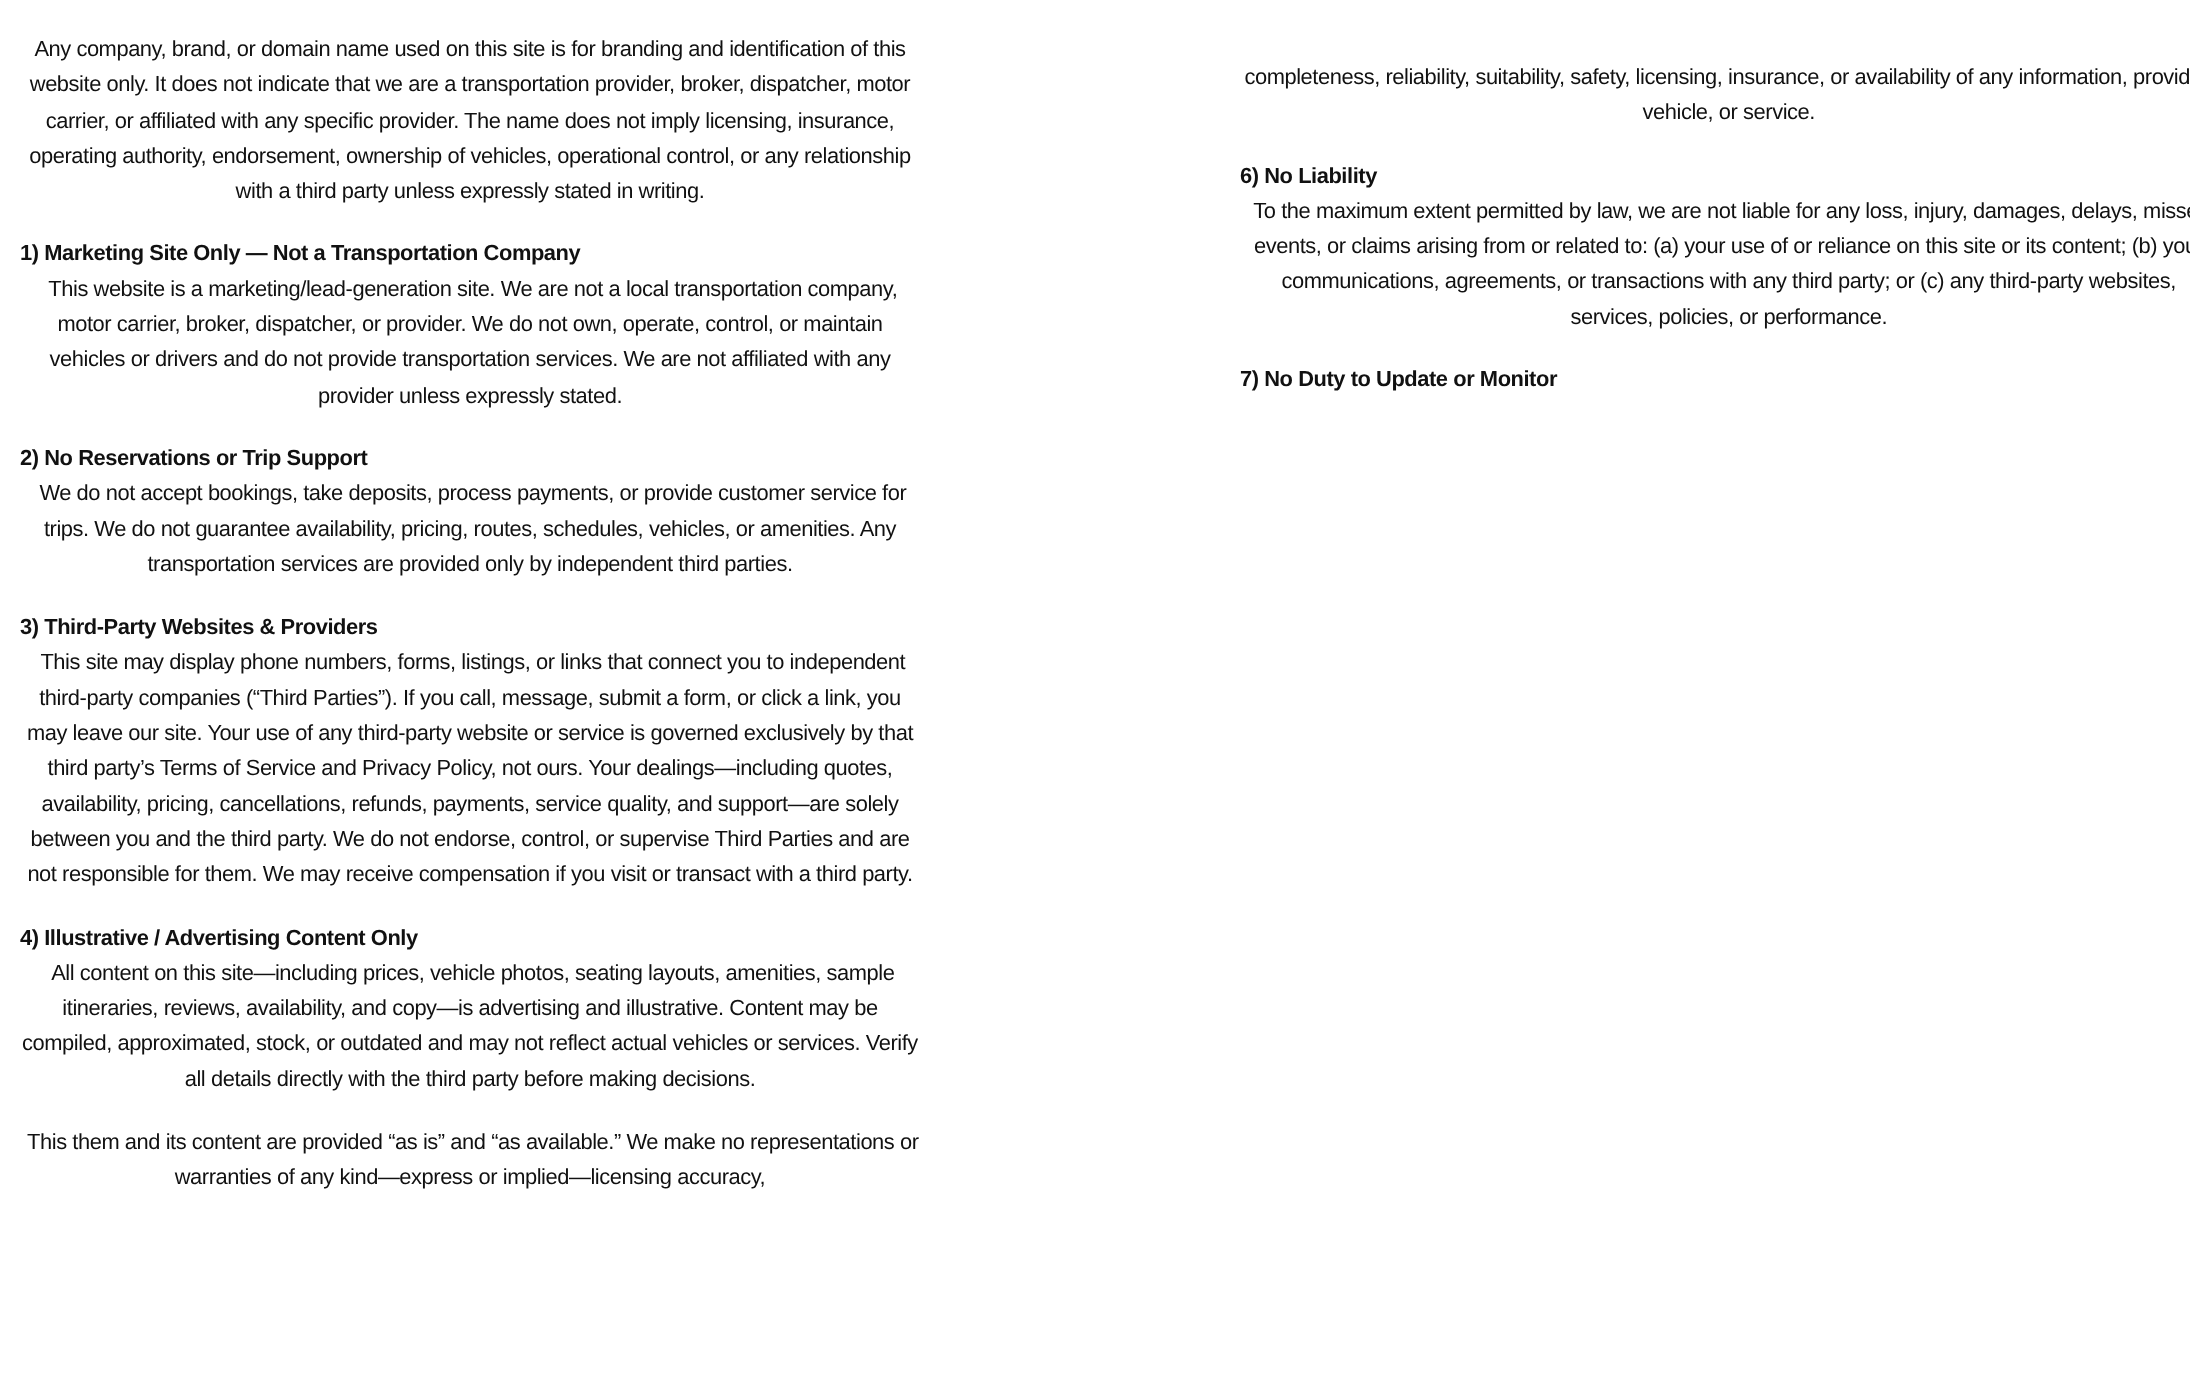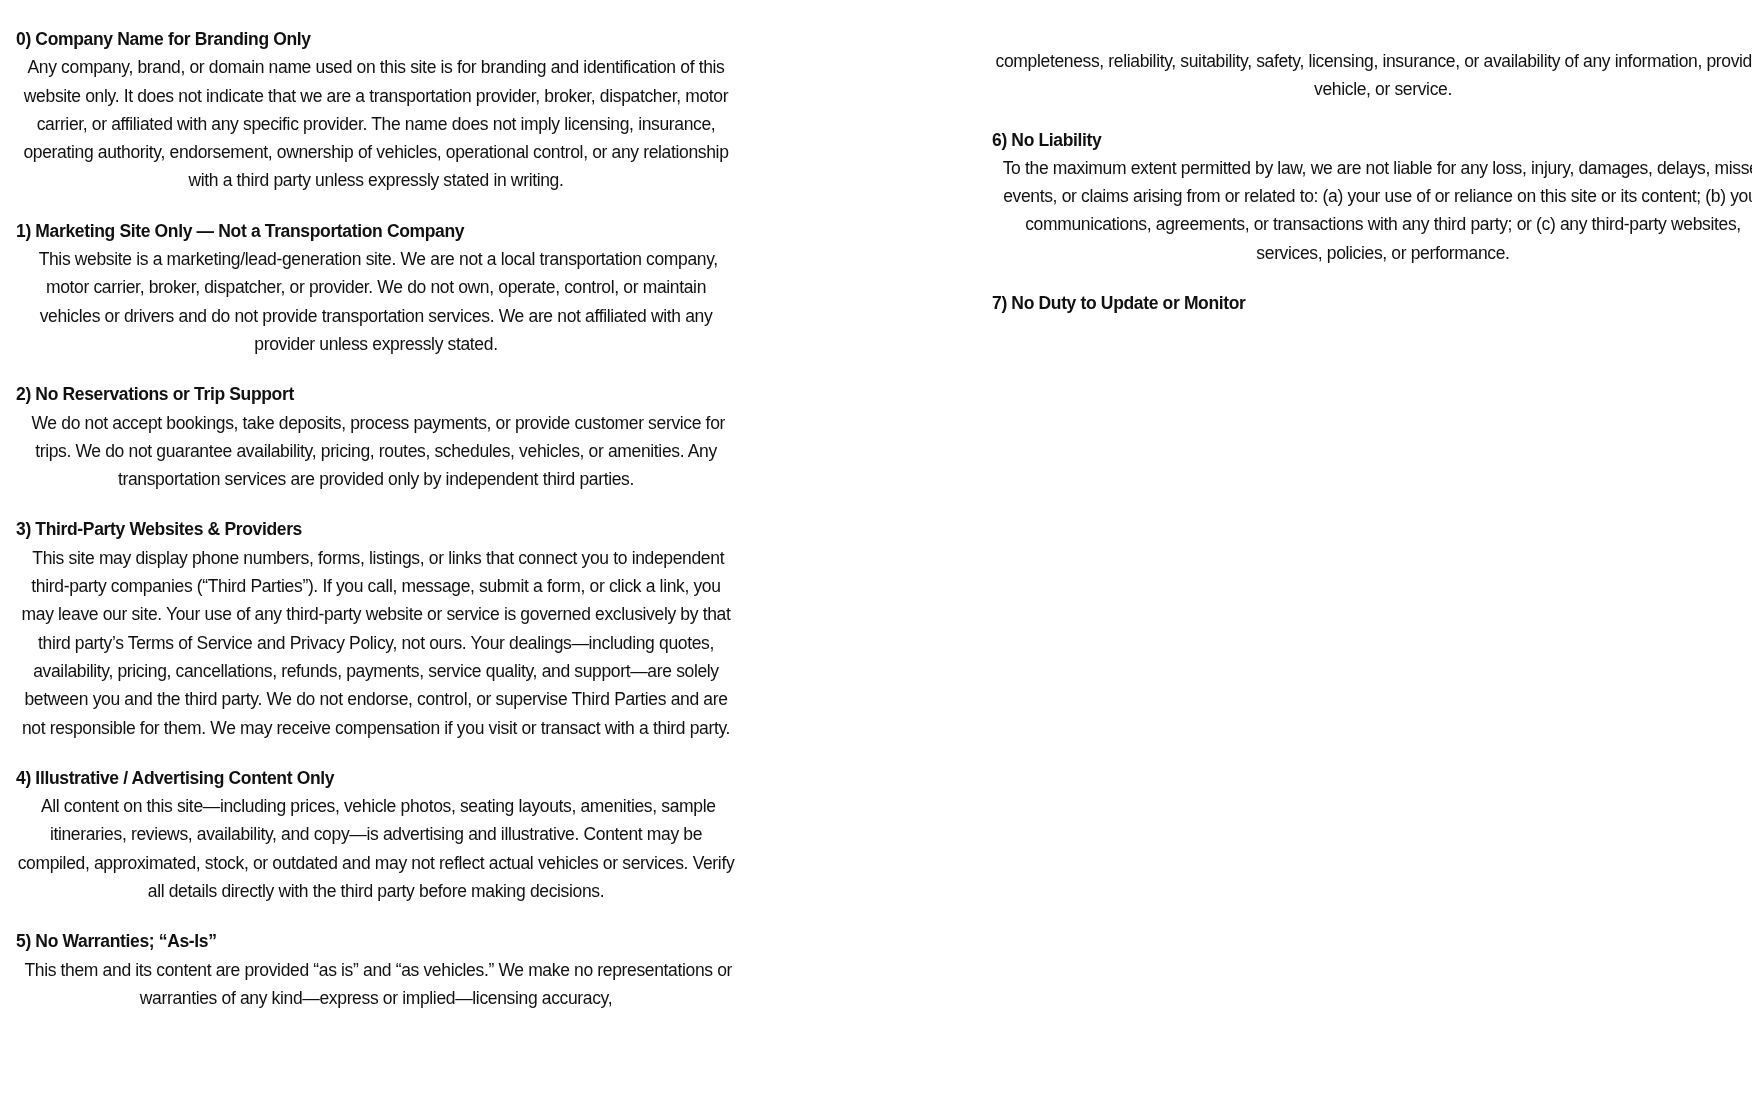--- a/index.html
+++ b/index.html
@@ -38,42 +38,40 @@
     text-align: center;
   }
   .b { font-weight: 400; }
 </style>
 </head>
 <body>
 
 <div>
   <div id="col-left" class="tos-column">
       <section class="tos-section">
-        <h3>0) Company Name for Branding Only</h3>
         <p><span>Any company, brand, or domain name used on this site is for branding and identification of this website only. It does not indicate that we are a transportation provider, broker, dispatcher, motor carrier, or affiliated with any specific provider. The name does not imply licensing, insurance, operating authority, endorsement, ownership of vehicles, operational control, or any relationship with a third party unless expressly stated in writing.</span></p>
       </section>
       <section class="tos-section">
         <h3>1) Marketing Site Only — Not a Transportation Company</h3>
         <p><span> This website is a </span><span class="b">marketing/lead-generation</span><span> site. We are </span><span class="b">not</span><span> a local transportation company, motor carrier, broker, dispatcher, or provider. We </span><span class="b">do not</span><span> own, operate, control, or maintain vehicles or drivers and </span><span class="b">do not</span><span> provide transportation services. We are </span><span class="b">not affiliated</span><span> with any provider unless expressly stated.</span></p>
       </section>
       <section class="tos-section">
         <h3>2) No Reservations or Trip Support</h3>
         <p><span> We </span><span class="b">do not</span><span> accept bookings, take deposits, process payments, or provide customer service for trips. We </span><span class="b">do not</span><span> guarantee availability, pricing, routes, schedules, vehicles, or amenities. Any transportation services are provided </span><span class="b">only</span><span> by independent third parties.</span></p>
       </section>
       <section class="tos-section">
         <h3>3) Third-Party Websites &amp; Providers</h3>
         <p><span> This site may display phone numbers, forms, listings, or links that connect you to </span><span class="b">independent third-party</span><span> companies (“Third Parties”). If you call, message, submit a form, or click a link, you may leave our site. Your use of any third-party website or service is governed </span><span class="b">exclusively</span><span> by that third party’s </span><span class="b">Terms of Service</span><span> and </span><span class="b">Privacy Policy, not ours</span><span>. Your dealings—including quotes, availability, pricing, cancellations, refunds, payments, service quality, and support—are </span><span class="b">solely between you and the third party</span><span>. We do </span><span class="b">not</span><span> endorse, control, or supervise Third Parties and are </span><span class="b">not responsible</span><span> for them. We may receive compensation if you visit or transact with a third party.</span></p>
       </section>
       <section class="tos-section">
         <h3>4) Illustrative / Advertising Content Only</h3>
         <p><span> All content on this site—including prices, vehicle photos, seating layouts, amenities, sample itineraries, reviews, availability, and copy—is </span><span class="b">advertising and illustrative</span><span>. Content may be compiled, approximated, stock, or outdated and may </span><span class="b">not</span><span> reflect actual vehicles or services. Verify all details </span><span class="b">directly with the third party</span><span> before making decisions.</span></p>
       </section>
       <section class="tos-section">
-        <h3>5) No Warranties; “As-Is”</h3>
-        <p><span> This them and its content are provided </span><span class="b">“as is”</span><span> and </span><span class="b">“as vehicles.”</span><span> We make </span><span class="b">no representations or warranties</span><span> of any kind—express or implied—licensing accuracy,</span></p>
+        <p><span> This them and its content are provided </span><span class="b">“as is”</span><span> and </span><span class="b">“as available.”</span><span> We make </span><span class="b">no representations or warranties</span><span> of any kind—express or implied—licensing accuracy,</span></p>
       </section>
     </div>
   <div id="col-right" class="tos-column">
       <section class="tos-section">
         <p><span>completeness, reliability, suitability, safety, licensing, insurance, or availability of any information, provider, vehicle, or service.</span></p>
       </section>
       <section class="tos-section">
         <h3>6) No Liability</h3>
         <p><span> To the maximum extent permitted by law, we are </span><span class="b">not liable</span><span> for any loss, injury, damages, delays, missed events, or claims arising from or related to: (a) your use of or reliance on this site or its content; (b) your communications, agreements, or transactions with any third party; or (c) any third-party websites, services, policies, or performance.</span></p>
       </section>

